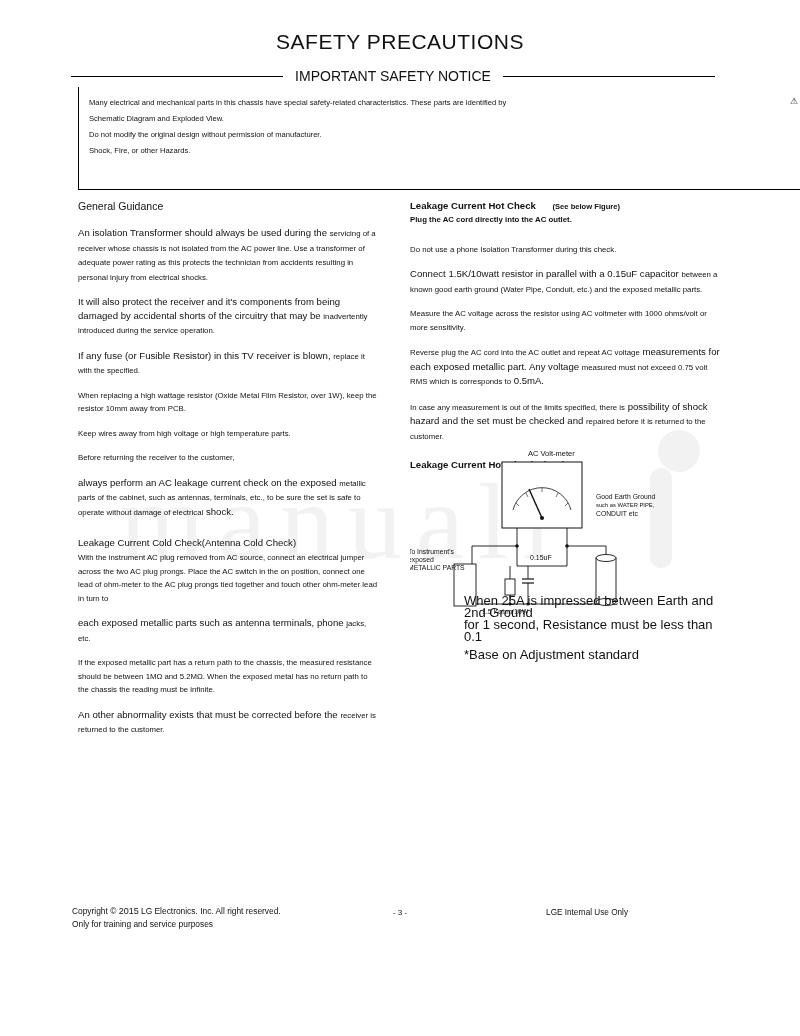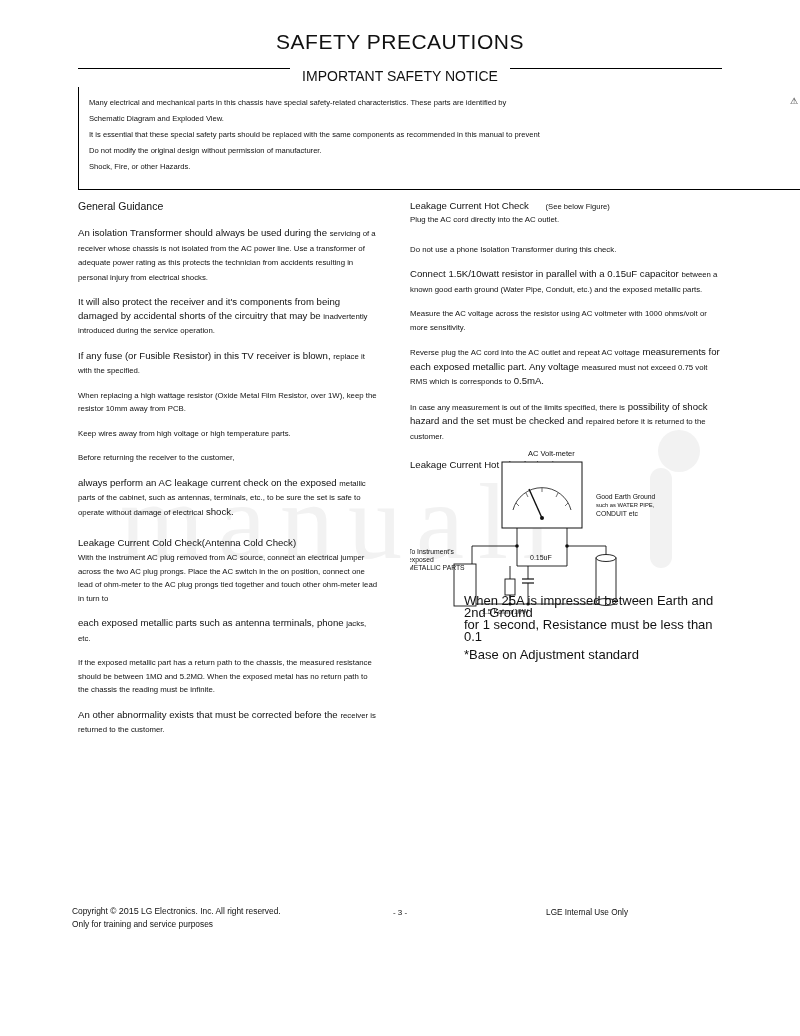--- a/index.html
+++ b/index.html
@@ -57,23 +57,24 @@
     left: 0;
     width: 800px;
     text-align: center;
     font-size: 21px;
     letter-spacing: 0.5px;
     color: #111;
   }
   .subtitle-row {
     position: absolute;
     top: 68px;
-    left: 78px;
+    left: 71px;
     width: 644px;
     display: flex;
+    align-items: center;
   }
   .subtitle-row .rule {
     flex: 1 1 auto;
     height: 1px;
     background: #000;
   }
   .subtitle-row .subtitle {
     padding: 0 12px;
     font-size: 14px;
     white-space: nowrap;
@@ -147,20 +148,21 @@
     margin: 0 0 11px 0;
     color: #111;
   }
   .mix { font-size: 9.6px; line-height: 13.5px; margin: 0 0 11px 0; }
   .mix .sm { font-size: 7.8px; }
   .mix .lg { font-size: 9.6px; }
 
   .r-head {
     font-size: 9.6px;
     margin: 0 0 3px 0;
+    font-weight: bold;
   }
   .r-head .note { font-size: 7.6px; }
   .blk { margin-bottom: 11px; }
 
   .sub-head {
     font-size: 9.6px;
     margin: 18px 0 3px 0;
   }
 
   
@@ -232,21 +234,20 @@
       <div class="subtitle">IMPORTANT SAFETY NOTICE</div>
       <div class="rule"></div>
     </div>
 
     <div class="notice-box">
       <div class="stub-left"></div>
       <div class="stub-right"></div>
       <div class="notice-text">
         <p>Many electrical and mechanical parts in this chassis have special safety-related characteristics. These parts are identified by</p>
         <p>Schematic Diagram and Exploded View.</p>
-        <p>It is essential that these special safety parts should be replaced with the same components as recommended in this manual to prevent</p>
         <p>Do not modify the original design without permission of manufacturer.</p>
         <p>Shock, Fire, or other Hazards.</p>
       </div>
       <div class="warn-tri">⚠</div>
       <div class="warn-inthe">in the</div>
     </div>
 
     <div class="col-left">
       <div class="h-sec">General Guidance</div>
 

